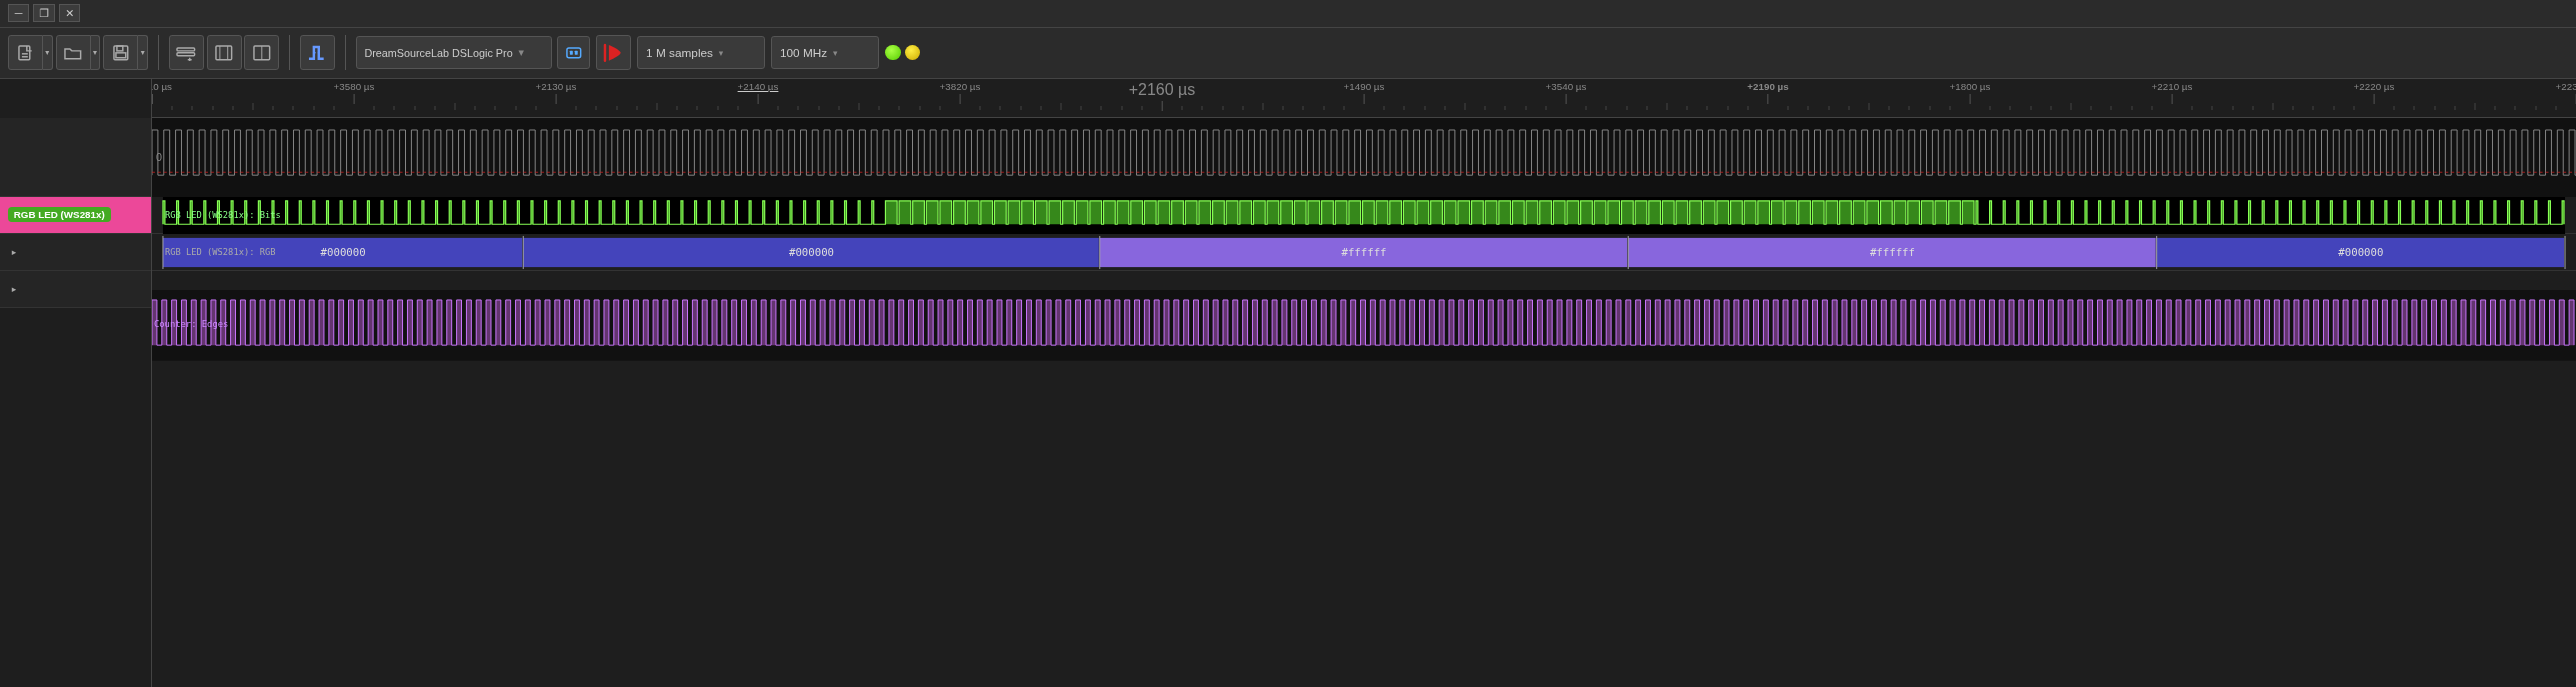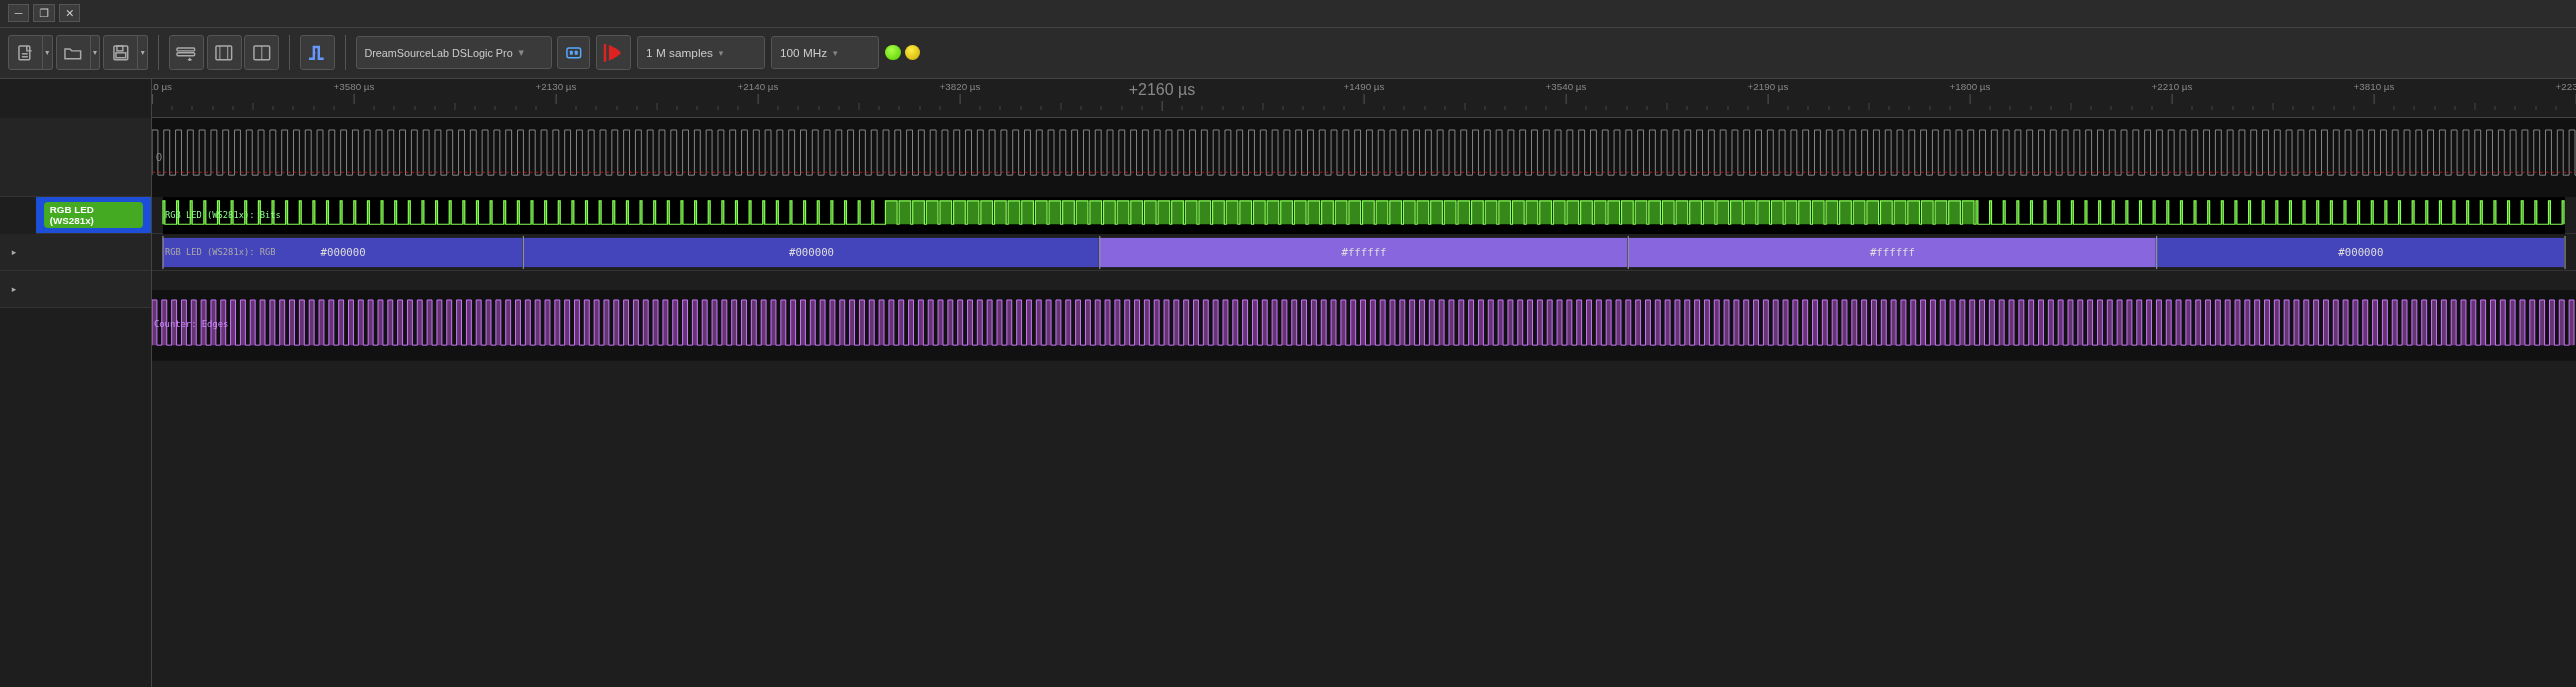--- a/index.html
+++ b/index.html
@@ -404,21 +404,21 @@
 <div class="main-content">
 
   <div class="labels-panel">
 
     <div class="labels-row-empty"></div>
 
     <div style="height:79px; border-bottom:1px solid #333; background:#252525; display:flex; align-items:center; padding:0 7.9px;">
       
     </div>
 
-    <div style="height:37px; border-bottom:1px solid #333; background:#1d4ed8; display:flex; align-items:center; padding:0 7.9px;margin-left:36px;">
+    <div style="height:37px; border-bottom:1px solid #333; background:#ec4899; display:flex; align-items:center; padding:0 7.9px;">
       <div class="signal-label-pill pill-green" style="font-size:9.8px; padding:2px 5.9px;">RGB LED (WS281x)</div>
     </div>
 
     <div style="height:37px; border-bottom:1px solid #333; background:#252525; display:flex; align-items:center; padding:0 7.9px;">
       <span style="font-size:8.8px; color:#aaa; margin-left:3.9px;">▸</span>
     </div>
 
     <div style="height:37px; border-bottom:1px solid #333; background:#252525; display:flex; align-items:center; padding:0 7.9px;">
       <span style="font-size:8.8px; color:#aaa; margin-left:3.9px;">▸</span>
     </div>
@@ -520,21 +520,21 @@
           </div>
           <div style="position: absolute; left: 22.5%; transform: translateX(-50%);">
             <div style="width:1px; height:3.9px; background:#444; margin-top:27.5px;"></div>
           </div>
           <div style="position: absolute; left: 23.3333%; transform: translateX(-50%);">
             <div style="width:1px; height:3.9px; background:#444; margin-top:27.5px;"></div>
           </div>
           <div style="position: absolute; left: 24.1667%; transform: translateX(-50%);">
             <div style="width:1px; height:3.9px; background:#444; margin-top:27.5px;"></div>
           </div>
-          <div style="position: absolute; left: 25%; transform: translateX(-50%);">
+          <div style="position: absolute; left: 25%; transform: translateX(-50%); text-decoration: underline;">
       <div style="font-size:9.8px; color:#888; white-space:nowrap; margin-top:2.9px;">+2140 µs</div>
       <div style="width:1px; height:9.8px; background:#555; margin:2px auto 0;"></div>
     </div>
           <div style="position: absolute; left: 25.8333%; transform: translateX(-50%);">
             <div style="width:1px; height:3.9px; background:#444; margin-top:27.5px;"></div>
           </div>
           <div style="position: absolute; left: 26.6667%; transform: translateX(-50%);">
             <div style="width:1px; height:3.9px; background:#444; margin-top:27.5px;"></div>
           </div>
           <div style="position: absolute; left: 27.5%; transform: translateX(-50%);">
@@ -675,21 +675,21 @@
           </div>
           <div style="position: absolute; left: 64.1667%; transform: translateX(-50%);">
             <div style="width:1px; height:3.9px; background:#444; margin-top:27.5px;"></div>
           </div>
           <div style="position: absolute; left: 65%; transform: translateX(-50%);">
             <div style="width:1px; height:3.9px; background:#444; margin-top:27.5px;"></div>
           </div>
           <div style="position: absolute; left: 65.8333%; transform: translateX(-50%);">
             <div style="width:1px; height:3.9px; background:#444; margin-top:27.5px;"></div>
           </div>
-          <div style="position: absolute; left: 66.6667%; transform: translateX(-50%);">
+          <div style="position: absolute; left: 66.6667%; transform: translateX(-50%); font-weight: bold;">
       <div style="font-size:9.8px; color:#888; white-space:nowrap; margin-top:2.9px;">+2190 µs</div>
       <div style="width:1px; height:9.8px; background:#555; margin:2px auto 0;"></div>
     </div>
           <div style="position: absolute; left: 67.5%; transform: translateX(-50%);">
             <div style="width:1px; height:3.9px; background:#444; margin-top:27.5px;"></div>
           </div>
           <div style="position: absolute; left: 68.3333%; transform: translateX(-50%);">
             <div style="width:1px; height:3.9px; background:#444; margin-top:27.5px;"></div>
           </div>
           <div style="position: absolute; left: 69.1667%; transform: translateX(-50%);">
@@ -769,21 +769,21 @@
           <div style="position: absolute; left: 89.1667%; transform: translateX(-50%);">
             <div style="width:1px; height:3.9px; background:#444; margin-top:27.5px;"></div>
           </div>
           <div style="position: absolute; left: 90%; transform: translateX(-50%);">
             <div style="width:1px; height:3.9px; background:#444; margin-top:27.5px;"></div>
           </div>
           <div style="position: absolute; left: 90.8333%; transform: translateX(-50%);">
             <div style="width:1px; height:3.9px; background:#444; margin-top:27.5px;"></div>
           </div>
           <div style="position: absolute; left: 91.6667%; transform: translateX(-50%);">
-      <div style="font-size:9.8px; color:#888; white-space:nowrap; margin-top:2.9px;">+3810 µs</div>
+      <div style="font-size:9.8px; color:#888; white-space:nowrap; margin-top:2.9px;">+2220 µs</div>
       <div style="width:1px; height:9.8px; background:#555; margin:2px auto 0;"></div>
     </div>
           <div style="position: absolute; left: 92.5%; transform: translateX(-50%);">
             <div style="width:1px; height:3.9px; background:#444; margin-top:27.5px;"></div>
           </div>
           <div style="position: absolute; left: 93.3333%; transform: translateX(-50%);">
             <div style="width:1px; height:3.9px; background:#444; margin-top:27.5px;"></div>
           </div>
           <div style="position: absolute; left: 94.1667%; transform: translateX(-50%);">
             <div style="width:1px; height:3.9px; background:#444; margin-top:27.5px;"></div>

